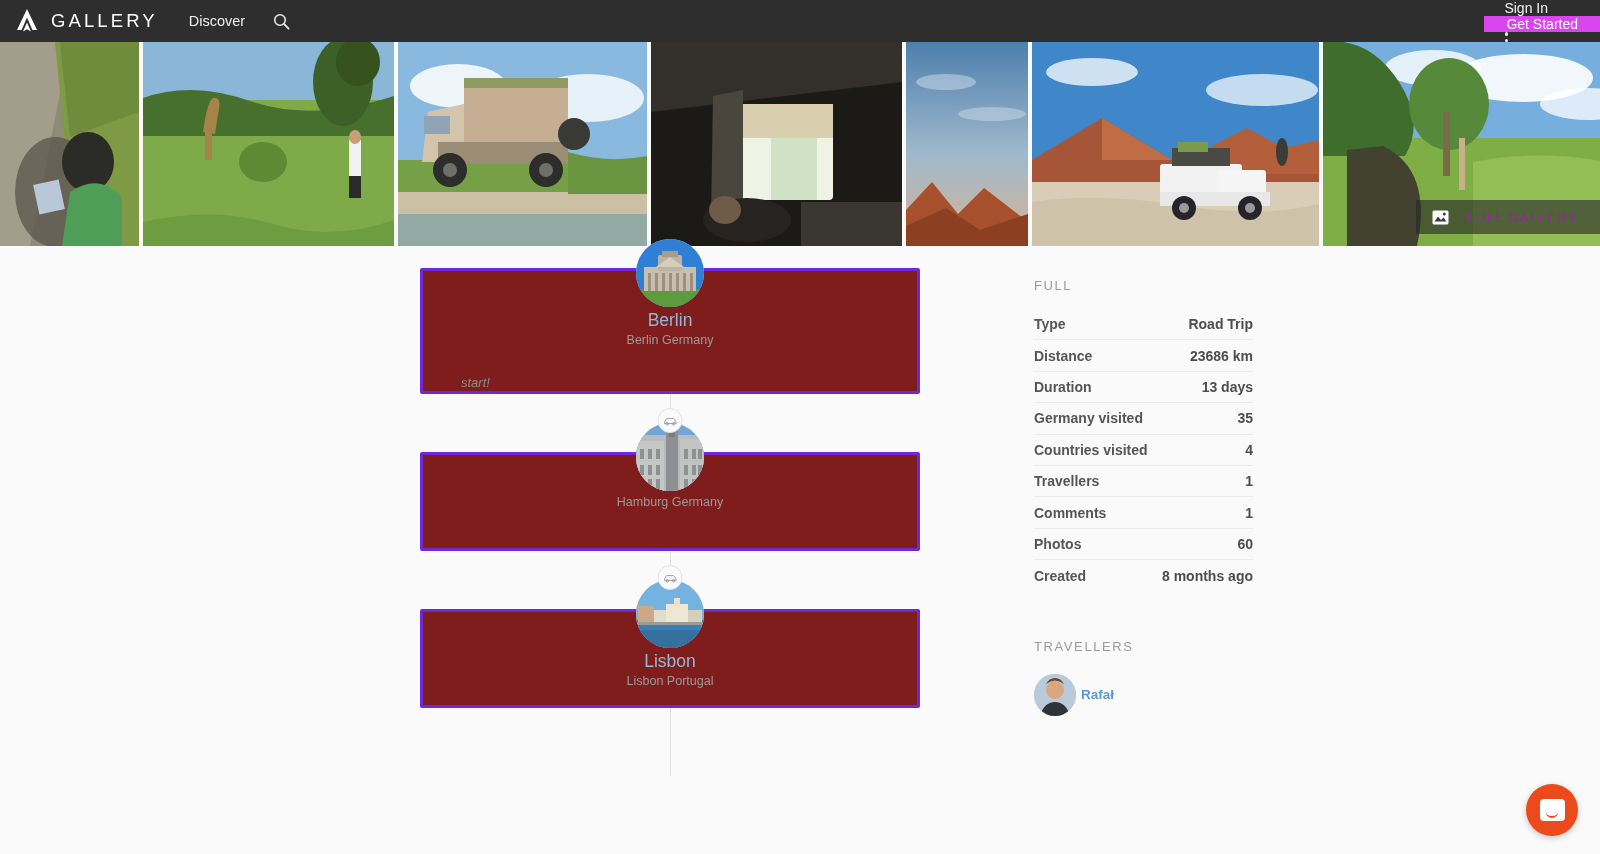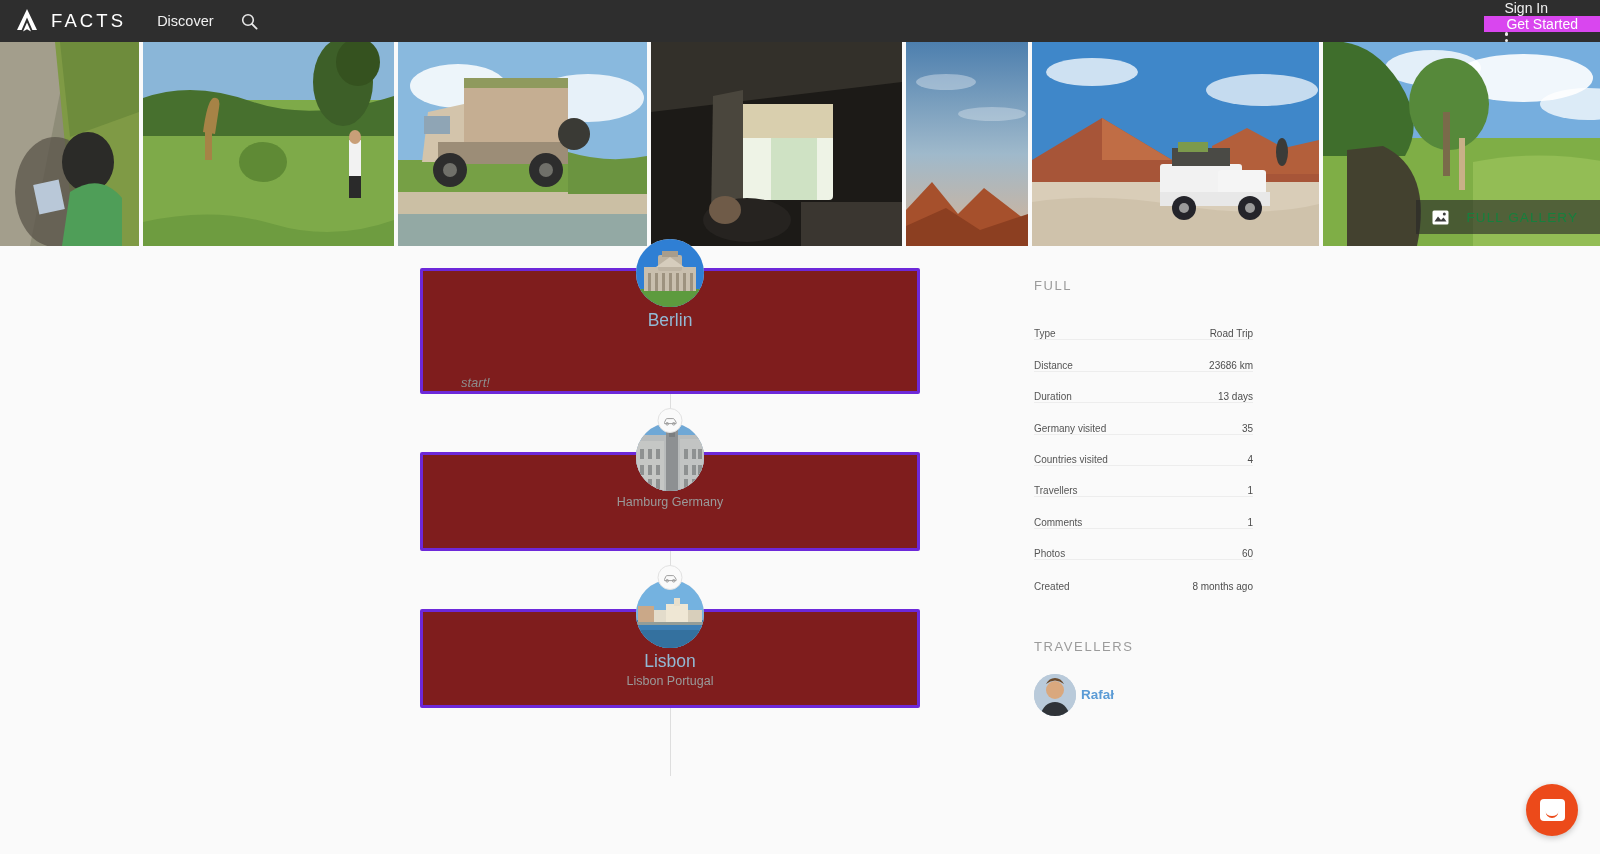--- a/index.html
+++ b/index.html
@@ -106,21 +106,21 @@
   .full-gallery {
     position: absolute;
     right: 0; bottom: 12px;
     display: flex; align-items: center; gap: 18px;
     background: rgba(40,40,40,0.62);
     height: 34px;
     padding: 0 22px 0 16px;
     cursor: pointer;
   }
   .fg-label {
-    color: #15803d;
+    color: #a21caf;
     font-size: 13.5px;
     letter-spacing: 1.1px;
   }
   .fg-icon { width: 17px; height: 15px; display: block; }
 
   
   .page { position: relative; background: #fafafa; height: 608px; }
   .content {
     position: relative;
     width: 1600px;
@@ -220,24 +220,25 @@
   .panel-title {
     color: #9b9b9b;
     font-size: 13px;
     letter-spacing: 1.6px;
     margin-bottom: 16px;
   }
   .facts { width: 219px; }
   .fact-row {
     display: flex;
     justify-content: space-between;
-    align-items: flex-end;
+    align-items: center;
     height: 31.4px;
     border-bottom: 1px solid #ededed;
-    font-size: 10px;
+    font-size: 14px;
+    font-weight: bold;
   }
   .fact-row:first-child { border-top: none; }
   .fact-row:last-child { border-bottom: none; }
   .fact-k { color: #555555; }
   .fact-v { color: #4d4d4d; }
 
   .travellers { margin-top: 47px; }
   .traveller {
     display: flex;
     align-items: center;
@@ -290,21 +291,21 @@
 </head>
 <body>
 
 <div class="topnav">
   <div class="nav-left">
     <div class="brand">
       <svg class="brand-mark" viewBox="0 0 26 24">
         <path d="M13 0 L23 21 L18.4 21 L13 8.6 L7.6 21 L3 21 Z" fill="#ffffff"></path>
         <path d="M13 13.5 L17 22.5 L13 20.3 L9 22.5 Z" fill="#ffffff"></path>
       </svg>
-      <span class="brand-name">FACTS</span>
+      <span class="brand-name">GALLERY</span>
     </div>
     <div class="nav-link">Discover</div>
     <div class="nav-search">
       <svg width="17" height="17" viewBox="0 0 17 17">
         <circle cx="7" cy="7" r="5.3" fill="none" stroke="#e8e8e8" stroke-width="1.6"></circle>
         <line x1="11" y1="11" x2="15.6" y2="15.6" stroke="#e8e8e8" stroke-width="1.8" stroke-linecap="round"></line>
       </svg>
     </div>
   </div>
   <div class="nav-right">
@@ -472,20 +473,21 @@
               <rect x="19" y="34" width="3" height="18" fill="#9d927f"></rect>
               <rect x="26" y="34" width="3" height="18" fill="#9d927f"></rect>
               <rect x="33" y="34" width="3" height="18" fill="#9d927f"></rect>
               <rect x="40" y="34" width="3" height="18" fill="#9d927f"></rect>
               <rect x="47" y="34" width="3" height="18" fill="#9d927f"></rect>
               <rect x="54" y="34" width="3" height="18" fill="#9d927f"></rect>
             </svg>
           </div>
           <div class="stop-head">
             <span class="stop-name">Berlin</span>
+            <span class="stop-sub">Berlin Germany</span>
           </div>
           <div class="stop-note">start!</div>
         </div>
       </div>
 
       <div class="connector">
         <div class="conn-badge">
           <svg width="14" height="10" viewBox="0 0 14 10">
             <path d="M1 6.4 L2.4 3.4 Q2.7 2.6 3.6 2.6 L9.4 2.6 Q10.4 2.6 10.9 3.4 L12.6 6.2 L12.6 7.6 L1 7.6 Z" fill="none" stroke="#9e9e9e" stroke-width="1" stroke-linejoin="round"></path>
             <circle cx="3.7" cy="7.8" r="1.3" fill="none" stroke="#9e9e9e" stroke-width="1"></circle>

